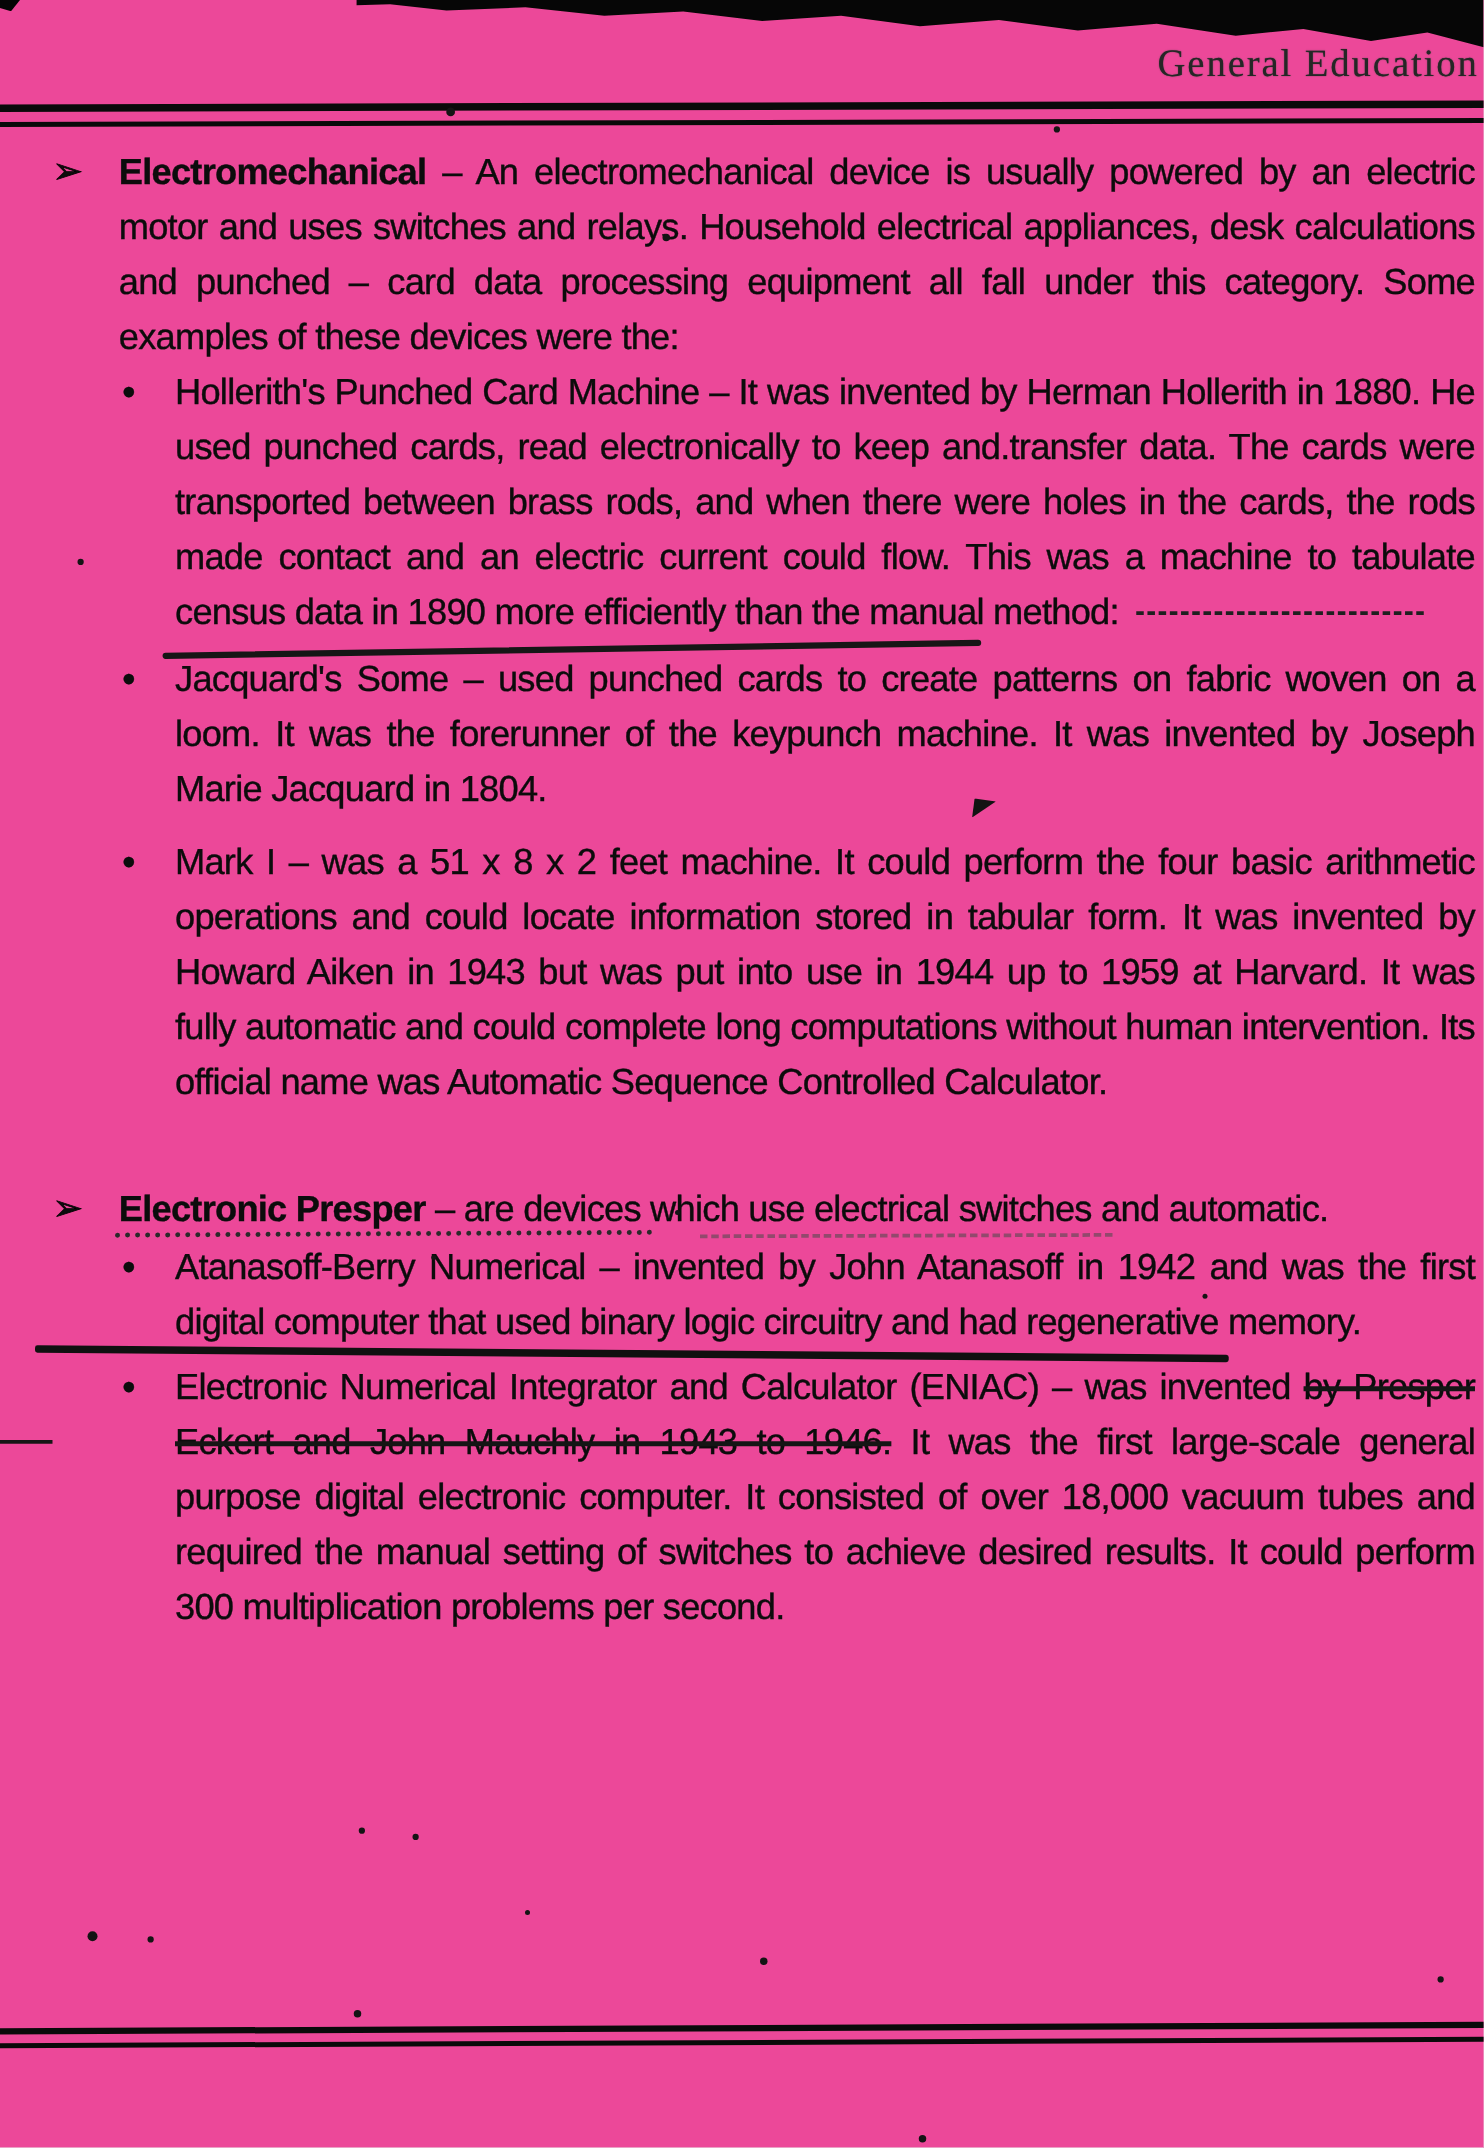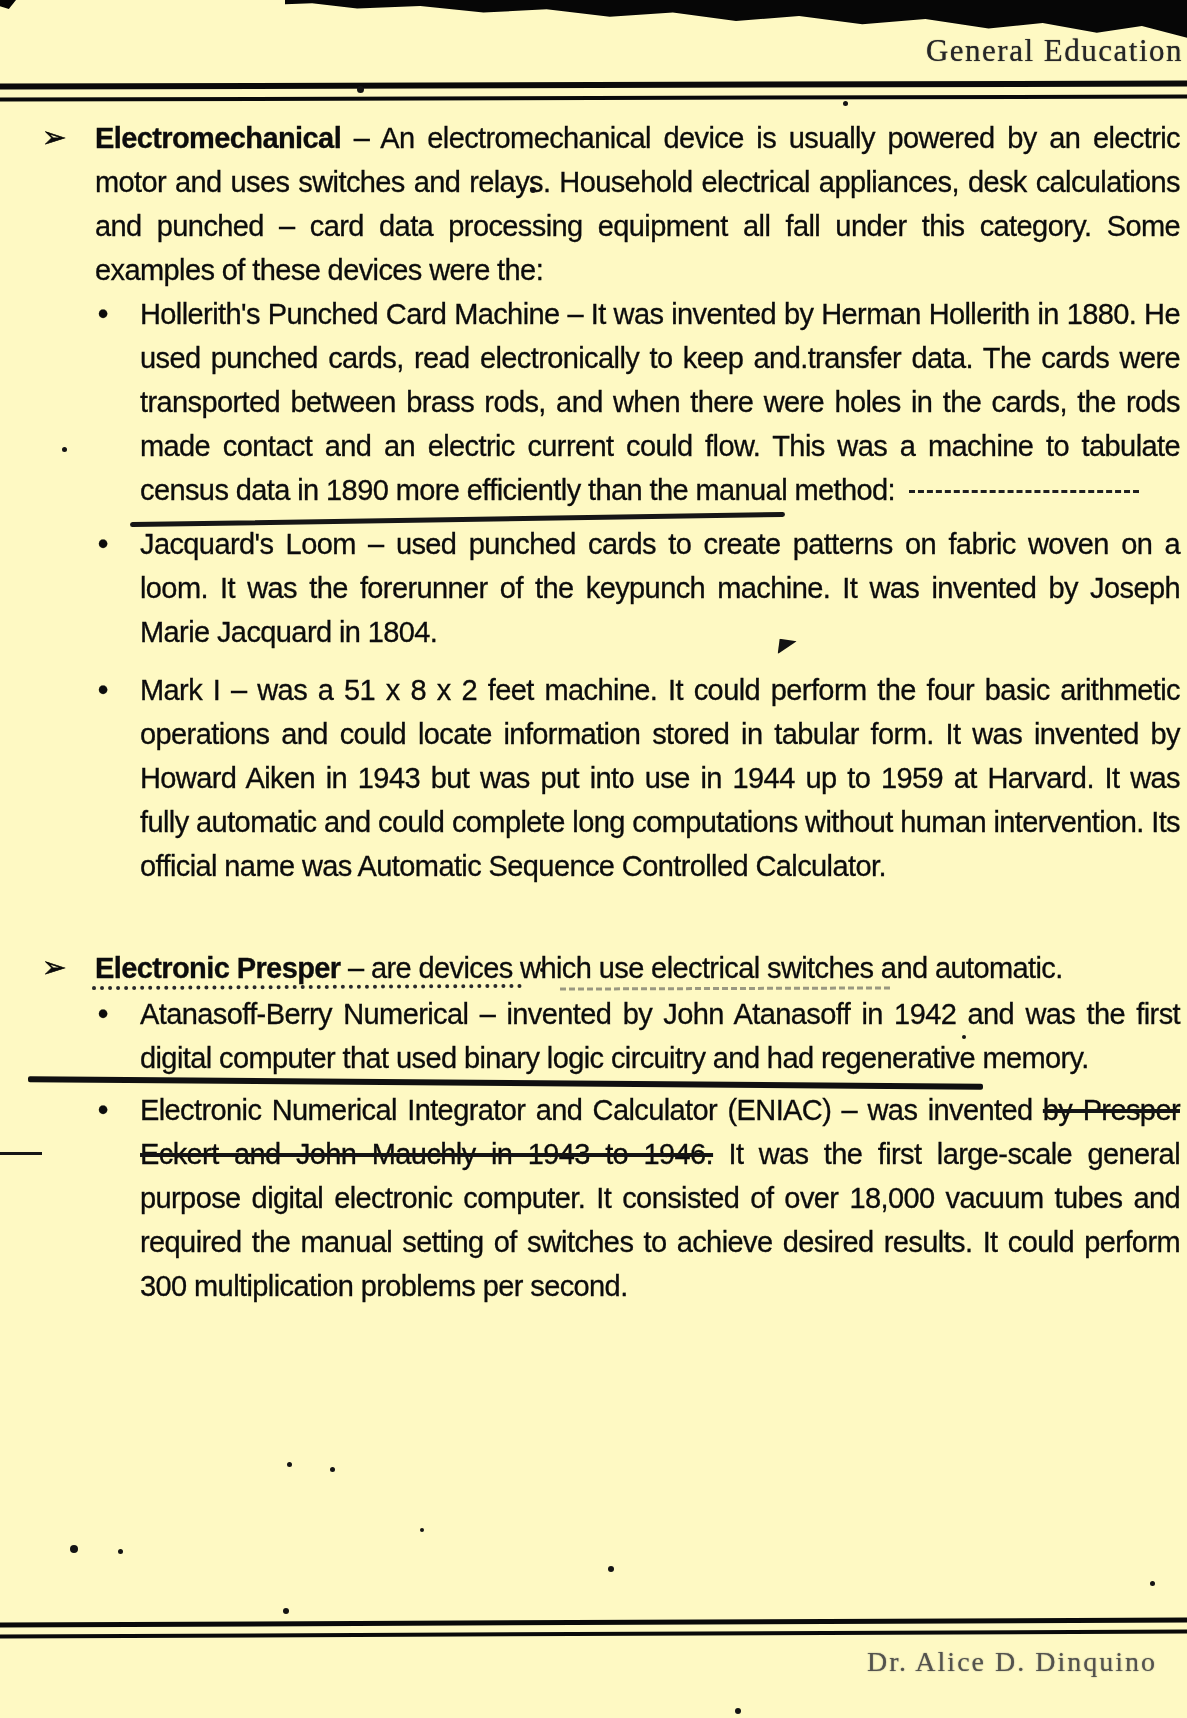--- a/index.html
+++ b/index.html
@@ -1,18 +1,18 @@
 <!DOCTYPE html>
 <html><head>
 <meta charset="utf-8">
 <style>
   html,body{margin:0;padding:0;background:#e8e8e8;}
   .page{
     position:relative;width:1187px;height:1718px;margin:0 auto;
-    background:#fef9c3;overflow:hidden;
+    background:#ec4899;overflow:hidden;
     font-family:"Liberation Sans",sans-serif;color:#0c0c0c;
   }
   
   .top-band{
     position:absolute;top:0;left:285px;right:0;height:42px;background:#060606;
     clip-path:polygon(0 0,100% 0,100% 90%,95% 62%,90% 78%,84% 55%,78% 68%,71% 45%,64% 58%,57% 38%,50% 50%,43% 30%,36% 40%,29% 22%,22% 30%,15% 14%,8% 20%,3% 8%,0 10%);
   }
   .corner-nub{position:absolute;top:0;left:0;width:16px;height:9px;background:#050505;
     clip-path:polygon(0 0,100% 0,55% 100%,0 70%);}
   .speck{position:absolute;background:#141414;border-radius:50%;}
@@ -85,21 +85,21 @@
       <div class="toplevel">
         <span class="arrow">➢</span><span class="lead-strong">Electromechanical</span><span> – An electromechanical device is usually powered by an electric motor and uses switches and relays.  Household electrical appliances, desk calculations and punched – card data processing equipment all fall under this category.  Some examples of these devices were the:</span>
       </div>
 
       <div class="sub">
         <span class="dot">•</span><span>Hollerith's Punched Card Machine</span><span> – It was invented by Herman Hollerith in 1880.   He used punched cards, read electronically to keep and.transfer data. The cards were transported between brass rods, and when there were holes in the cards, the rods made contact and an electric current could flow. This was a machine to tabulate census data in 1890 more </span><span class="underlined">efficiently than the manual method:</span><span class="pencil-dashes"></span>
         <div class="hand-line"></div>
       </div>
 
       <div class="sub sub-jacquard">
-        <span class="dot">•</span><span>Jacquard's Loom</span><span> – used punched cards to create patterns on fabric woven on a loom.  It was the forerunner of the keypunch machine.  It was invented by Joseph Marie Jacquard in 1804.</span>
+        <span class="dot">•</span><span>Jacquard's Some</span><span> – used punched cards to create patterns on fabric woven on a loom.  It was the forerunner of the keypunch machine.  It was invented by Joseph Marie Jacquard in 1804.</span>
       </div>
 
       <div class="sub sub-mark1">
         <span class="dot">•</span><span>Mark I</span><span> – was a 51 x 8 x 2 feet machine. It could perform the four basic arithmetic operations and could locate information stored in tabular form. It was invented by Howard Aiken in 1943 but was put into use in 1944 up to 1959 at Harvard.  It was fully automatic and could complete long computations without human intervention.  Its official name was Automatic Sequence Controlled Calculator.</span>
       </div>
     </section>
 
     <section class="sec-electronic">
       <div class="toplevel">
         <span class="arrow">➢</span><span class="lead-strong">Electronic Presper</span><span> – are devices  which use electrical switches and automatic.</span>
@@ -115,21 +115,20 @@
         <div class="heavy-overline"></div>
         <div class="pre-strike-dashes"></div>
         <span class="dot">•</span><span>Electronic Numerical Integrator and Calculator (ENIAC)</span><span> – was invented </span><span class="struck">by Presper Eckert and John Mauchly in 1943 to 1946.</span><span>  It was the first large-scale general purpose digital electronic computer.  It consisted of over 18,000 vacuum tubes and required the manual setting of switches to achieve desired results.  It could perform 300 multiplication problems per second.</span>
       </div>
     </section>
 
     <div class="pen-mark"></div>
   </div>
 
   <div class="rule footer-rule"></div>
-  <div class="footer-author">Dr. Alice D. Dinquino</div>
 
   <div class="speck" style="left:357px;top:86px;width:7px;height:7px;"></div>
   <div class="speck" style="left:530px;top:187px;width:6px;height:6px;"></div>
   <div class="speck" style="left:843px;top:101px;width:5px;height:5px;"></div>
   <div class="speck" style="left:62px;top:447px;width:5px;height:5px;"></div>
   <div class="speck" style="left:900px;top:316px;width:4px;height:4px;"></div>
   <div class="speck" style="left:345px;top:1004px;width:4px;height:4px;"></div>
   <div class="speck" style="left:540px;top:968px;width:4px;height:4px;"></div>
   <div class="speck" style="left:962px;top:1035px;width:4px;height:4px;"></div>
   <div class="speck" style="left:287px;top:1462px;width:5px;height:5px;"></div>

